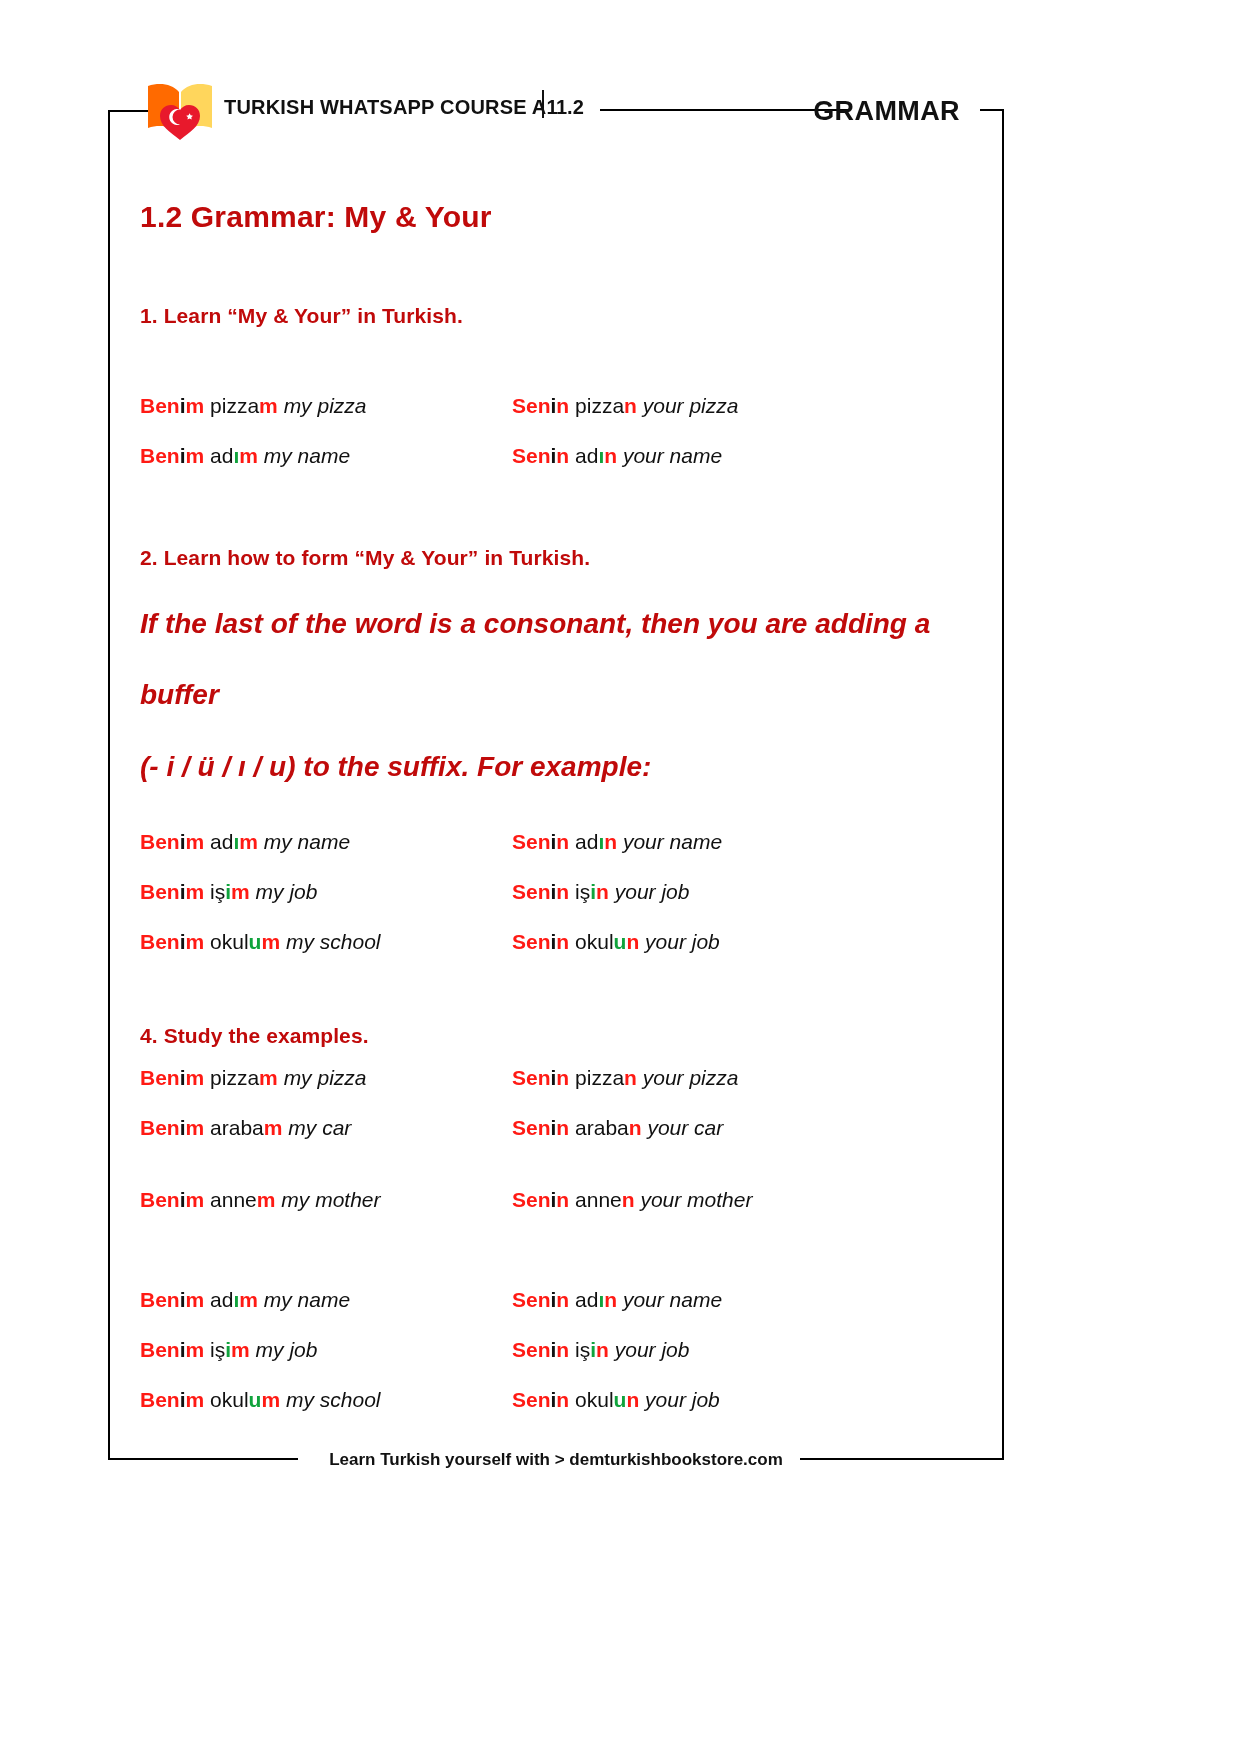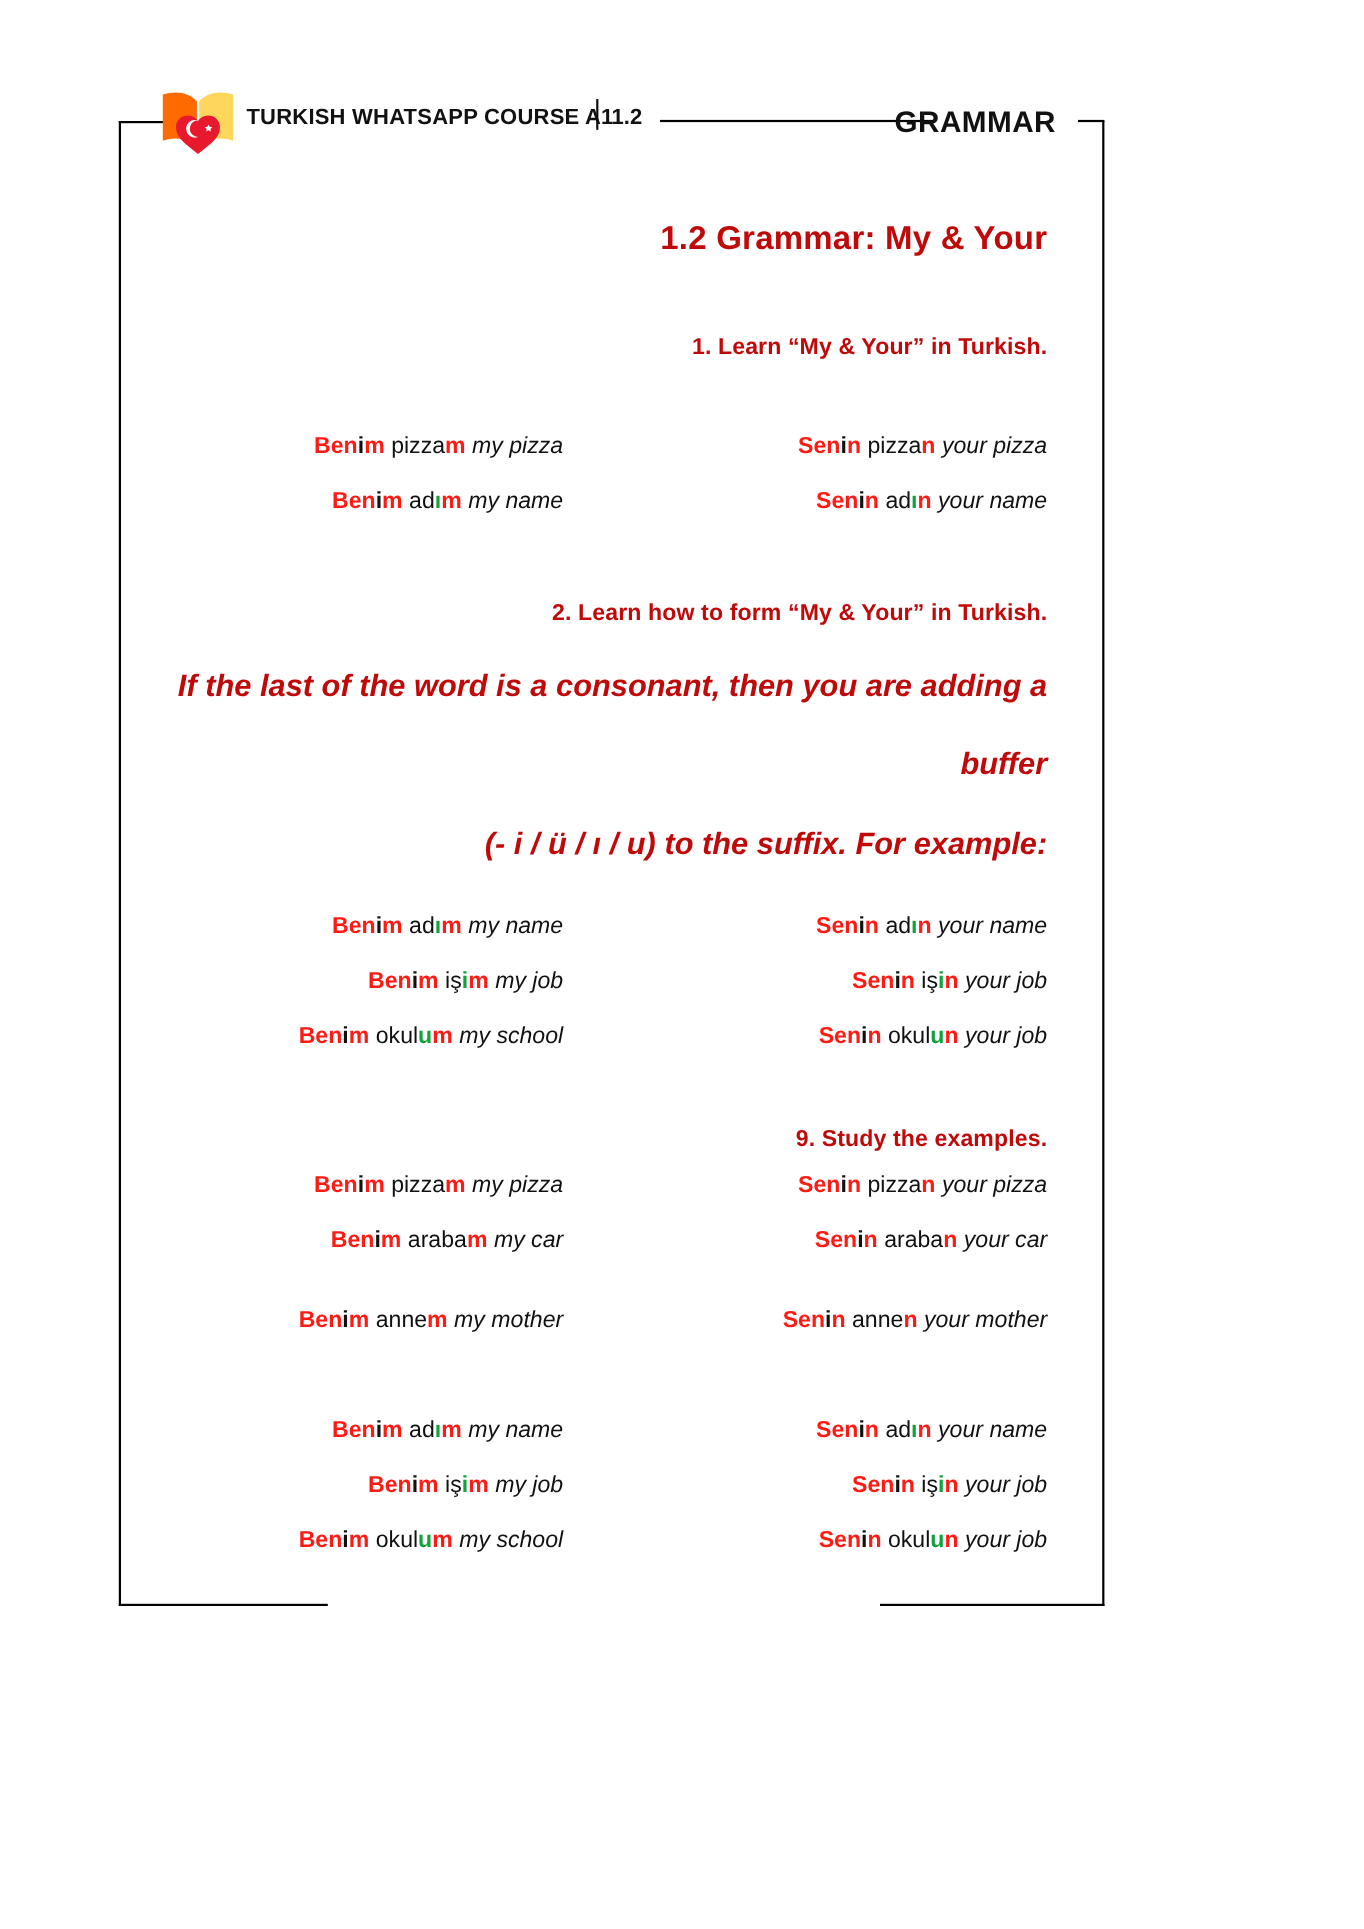--- a/index.html
+++ b/index.html
@@ -7,21 +7,21 @@
     width:1240px;height:1754px;
     background:#ffffff;
     font-family:"Liberation Sans","DejaVu Sans",sans-serif;
     position:relative;
     overflow:hidden;
   }
 
   
   .page{
     position:absolute;
-    left:0;top:0;width:1240px;height:1754px;text-align:right;
+    left:0;top:0;width:1240px;height:1754px;
   }
 
   
   .frame-left{position:absolute;left:108px;top:110px;width:2px;height:1350px;background:#000;}
   .frame-right{position:absolute;left:1002px;top:110px;width:2px;height:1350px;background:#000;}
   .frame-top-left{position:absolute;left:108px;top:110px;width:58px;height:2px;background:#000;}
   .frame-bottom-left{position:absolute;left:108px;top:1458px;width:190px;height:2px;background:#000;}
   .frame-bottom-right{position:absolute;left:800px;top:1458px;width:204px;height:2px;background:#000;}
 
   
@@ -192,21 +192,21 @@
           <div class="col right"><b class="red">Sen<span style="color: rgb(17, 17, 17);">i</span>n</b> <span class="plain">iş</span><b class="grn">i</b><b class="red">n</b> <i class="gloss">your job</i></div>
         </div>
         <div class="row" style="margin-bottom: 26px;">
           <div class="col left"><b class="red">Ben<span style="color: rgb(17, 17, 17);">i</span>m</b> <span class="plain">okul</span><b class="grn">u</b><b class="red">m</b> <i class="gloss">my school</i></div>
           <div class="col right"><b class="red">Sen<span style="color: rgb(17, 17, 17);">i</span>n</b> <span class="plain">okul</span><b class="grn">u</b><b class="red">n</b> <i class="gloss">your job</i></div>
         </div>
       </div>
 
     <div class="sp-44"></div>
 
-    <div class="section-title">9. Study the examples.</div>
+    <div class="section-title">4. Study the examples.</div>
     <div class="sp-18"></div>
     <div class="rowset">
         <div class="row" style="margin-bottom: 26px;">
           <div class="col left"><b class="red">Ben<span style="color: rgb(17, 17, 17);">i</span>m</b> <span class="plain">pizza</span><b class="red">m</b> <i class="gloss">my pizza</i></div>
           <div class="col right"><b class="red">Sen<span style="color: rgb(17, 17, 17);">i</span>n</b> <span class="plain">pizza</span><b class="red">n</b> <i class="gloss">your pizza</i></div>
         </div>
         <div class="row" style="margin-bottom: 14px;">
           <div class="col left"><b class="red">Ben<span style="color: rgb(17, 17, 17);">i</span>m</b> <span class="plain">araba</span><b class="red">m</b> <i class="gloss">my car</i></div>
           <div class="col right"><b class="red">Sen<span style="color: rgb(17, 17, 17);">i</span>n</b> <span class="plain">araba</span><b class="red">n</b> <i class="gloss">your car</i></div>
         </div>
@@ -226,14 +226,17 @@
           <div class="col right"><b class="red">Sen<span style="color: rgb(17, 17, 17);">i</span>n</b> <span class="plain">iş</span><b class="grn">i</b><b class="red">n</b> <i class="gloss">your job</i></div>
         </div>
         <div class="row" style="margin-bottom: 26px;">
           <div class="col left"><b class="red">Ben<span style="color: rgb(17, 17, 17);">i</span>m</b> <span class="plain">okul</span><b class="grn">u</b><b class="red">m</b> <i class="gloss">my school</i></div>
           <div class="col right"><b class="red">Sen<span style="color: rgb(17, 17, 17);">i</span>n</b> <span class="plain">okul</span><b class="grn">u</b><b class="red">n</b> <i class="gloss">your job</i></div>
         </div>
       </div>
 
   </div>
 
+  <div class="footer">
+    <div class="footer-text">Learn Turkish yourself with &gt; demturkishbookstore.com</div>
+  </div>
 
 </div>
 
 </body></html>

